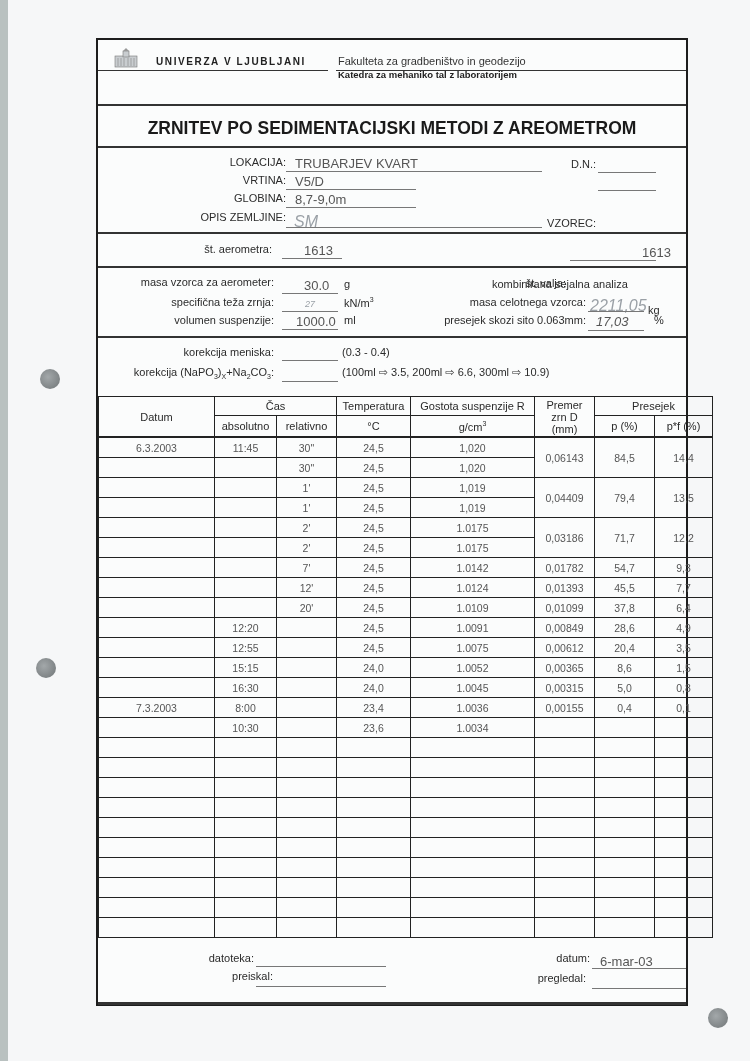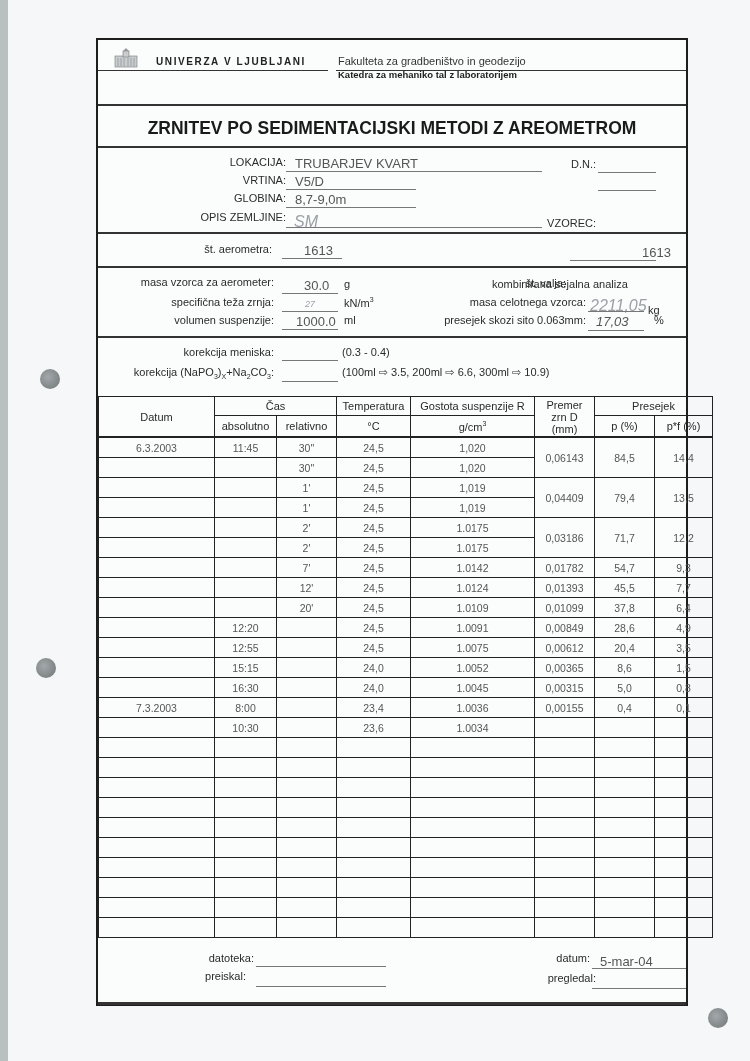--- a/index.html
+++ b/index.html
@@ -404,26 +404,26 @@
           <td></td>
           <td></td>
         </tr>
       </tbody>
   </table>
 
   <span class="abs lbl" style="right:432px;top:912px;">datoteka:</span>
   <span class="abs val" style="left:160px;top:912px;"></span>
   <div class="ul" style="left:158px;top:926px;width:130px;"></div>
 
-  <span class="abs lbl" style="right:440px;top:930px;">preiskal:</span>
+  <span class="abs lbl" style="right:413px;top:930px;">preiskal:</span>
   <span class="abs val" style="left:160px;top:930px;"></span>
   <div class="ul" style="left:158px;top:946px;width:130px;"></div>
 
   <span class="abs lbl" style="right:96px;top:912px;">datum:</span>
-  <span class="abs val" style="left:496px;top:914px;">5-mar-04</span>
+  <span class="abs val" style="left:496px;top:914px;">6-mar-03</span>
   <div class="ul" style="left:494px;top:928px;width:94px;"></div>
 
-  <span class="abs lbl" style="right:90px;top:932px;text-align:center;">pregledal:</span>
+  <span class="abs lbl" style="right:100px;top:932px;text-align:center;">pregledal:</span>
   <span class="abs val" style="left:496px;top:932px;"></span>
   <div class="ul" style="left:494px;top:948px;width:94px;"></div>
 
   <div class="hthick" style="left:0;top:962px;width:588px;border-top-width:3px;"></div>
 </div>
 
 </body></html>

